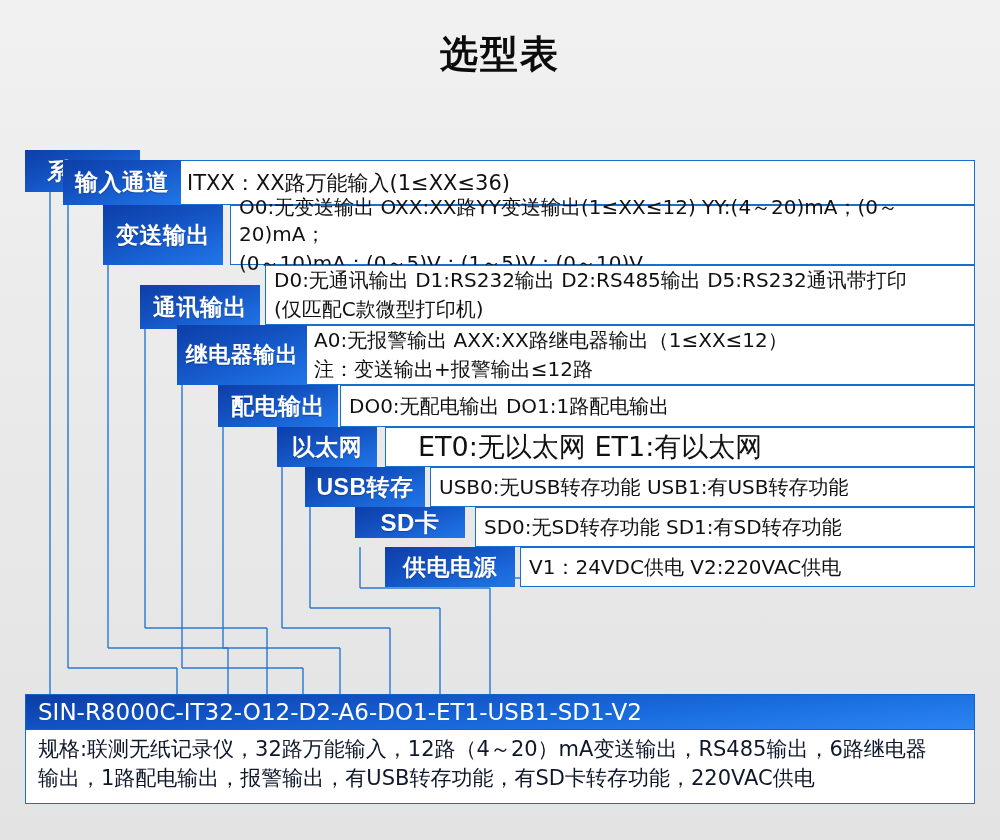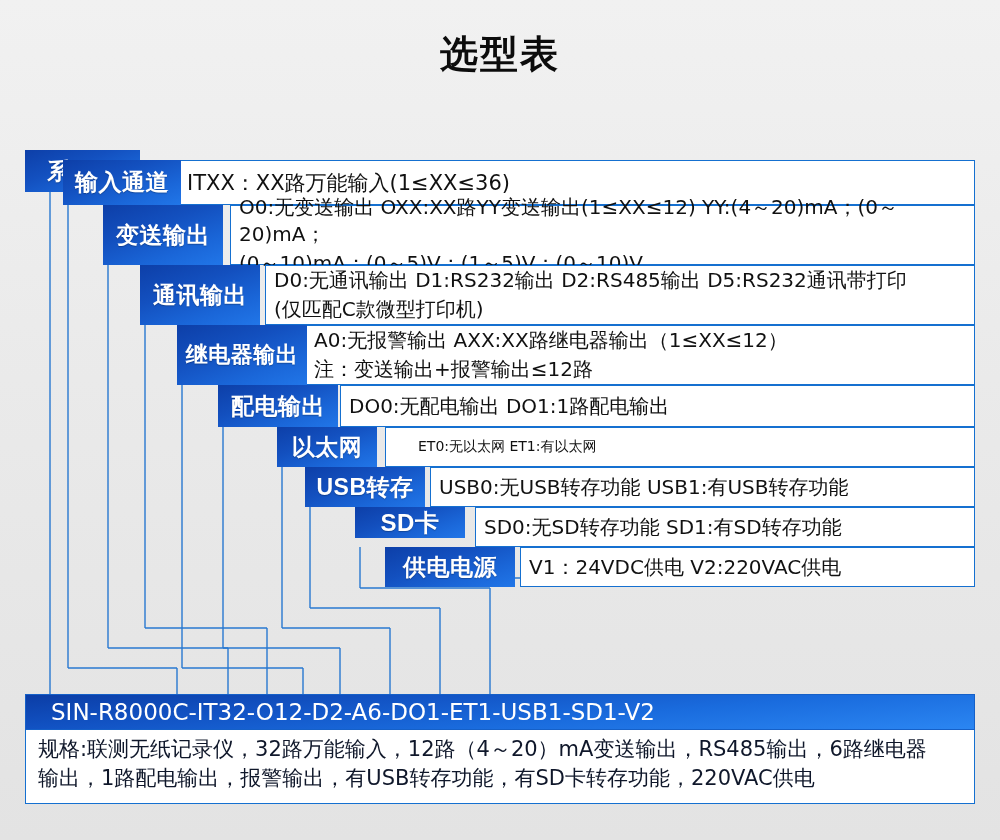--- a/index.html
+++ b/index.html
@@ -50,21 +50,21 @@
     font-family:"DejaVu Sans","Liberation Sans",sans-serif;
   }
   .val span{display:block;}
   .val .l2{margin-top:2px;}
   
   .sumbar{
     position:absolute;
     background:linear-gradient(175deg,#0b3da6 0%,#1253c4 30%,#1a6cde 62%,#2b86f2 100%);
     color:#fff;
     display:flex;align-items:center;
-    padding-left:25px;
+    padding-left:12px;
     box-sizing:border-box;
     border:1.4px solid #1560c8;
     font-family:"DejaVu Sans","Liberation Sans",sans-serif;
     z-index:4;
   }
   .sumbody{
     position:absolute;
     background:#ffffff;
     border:1.4px solid #1570d0;
     border-top:none;
@@ -140,21 +140,21 @@
           <span>变送输出</span>
         </div>
       </div>
       <div class="row" style="left: 0px; top: 265px; width: 1000px; height: 60px;">
         <div class="val" style="left: 265px; width: 710px; height: 60px; font-size: 20px;">
           <div>
             <span>D0:无通讯输出 D1:RS232输出 D2:RS485输出 D5:RS232通讯带打印</span>
             <span class="l2">(仅匹配C款微型打印机)</span>
           </div>
         </div>
-        <div class="tag" style="left: 140px; width: 120px; height: 60px; font-size: 23px;">
+        <div class="tag" style="left: 140px; width: 120px; height: 44px; font-size: 23px; margin-top: 20px;">
           <span>通讯输出</span>
         </div>
       </div>
       <div class="row" style="left: 0px; top: 325px; width: 1000px; height: 60px;">
         <div class="val" style="left: 305px; width: 670px; height: 60px; font-size: 20px;">
           <div>
             <span>A0:无报警输出 AXX:XX路继电器输出（1≤XX≤12）</span>
             <span class="l2">注：变送输出+报警输出≤12路</span>
           </div>
         </div>
@@ -166,21 +166,21 @@
         <div class="val" style="left: 340px; width: 635px; height: 42px; font-size: 20px;">
           <div>
             <span>DO0:无配电输出 DO1:1路配电输出</span>
           </div>
         </div>
         <div class="tag" style="left: 218px; width: 120px; height: 42px; font-size: 23px;">
           <span>配电输出</span>
         </div>
       </div>
       <div class="row" style="left: 0px; top: 427px; width: 1000px; height: 40px;">
-        <div class="val" style="left: 385px; width: 590px; height: 40px; font-size: 14px; padding-left: 32px;">
+        <div class="val" style="left: 385px; width: 590px; height: 40px; font-size: 27px; padding-left: 32px;">
           <div>
             <span>ET0:无以太网 ET1:有以太网</span>
           </div>
         </div>
         <div class="tag" style="left: 277px; width: 100px; height: 40px; font-size: 23px;">
           <span>以太网</span>
         </div>
       </div>
       <div class="row" style="left: 0px; top: 467px; width: 1000px; height: 40px;">
         <div class="val" style="left: 430px; width: 545px; height: 40px; font-size: 20px;">

